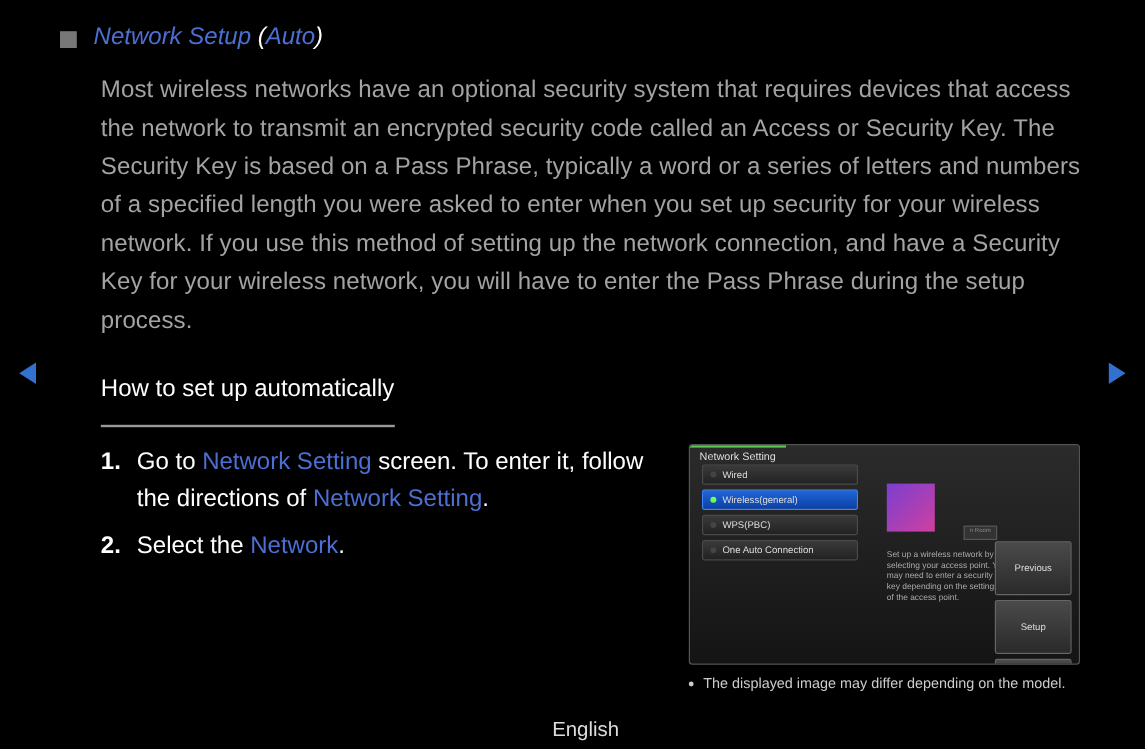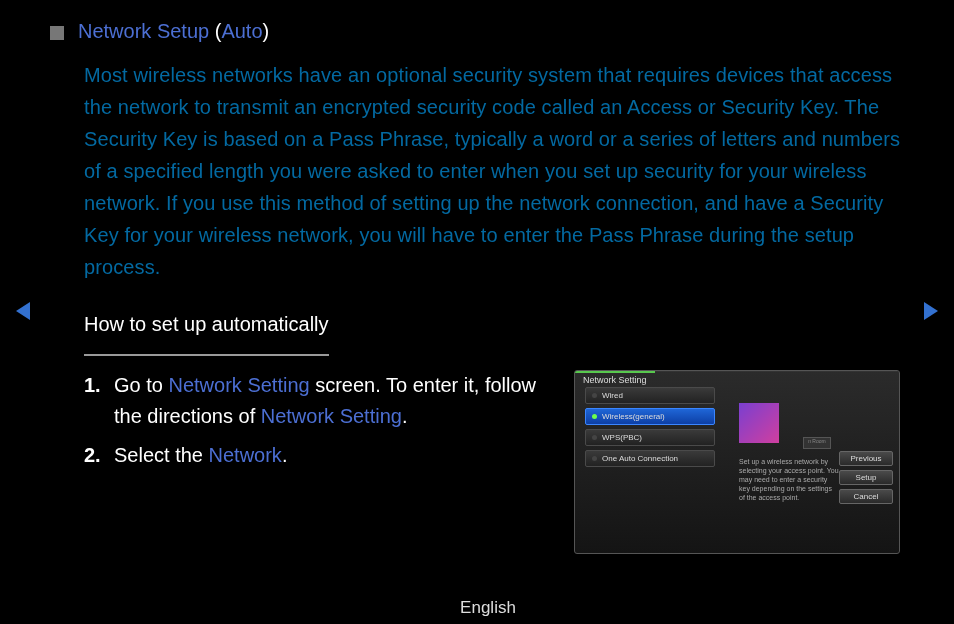--- a/index.html
+++ b/index.html
@@ -13,33 +13,34 @@
       overflow: hidden;
     }
     .content {
       padding: 20px 50px 0 50px;
     }
     .heading-row {
       display: flex;
       align-items: center;
       gap: 14px;
       margin-bottom: 16px;
+      font-style: italic;
     }
     .bullet-sq {
       width: 14px; height: 14px; background: #777; display: inline-block;
       margin-top: 3px;
     }
     .heading {
       font-size: 20px; font-weight: 500;
     }
     .accent { color: #4c6fd3; }
     .para {
       font-size: 20px;
       line-height: 1.6;
-      color: #0369a1;
+      color: #a3a3a3;
       margin-left: 34px;
       margin-bottom: 30px;
       letter-spacing: 0.1px;
     }
     .sub-heading {
       font-size: 20px;
       font-weight: 400;
       margin-left: 34px;
       display: inline-block;
       border-bottom: 2px solid #999;
@@ -173,22 +174,22 @@
       position: absolute;
       right: 6px;
       top: 80px;
       display:flex; flex-direction:column; gap:4px;
     }
     .tv-btn {
       background: linear-gradient(#4a4a4a,#2a2a2a);
       border:1px solid #666;
       border-radius:2px;
       font-size:8px;
-      padding: 2px 0;
-      width: 54px;
+      padding: 17px 0;
+      width: 64px;
       text-align:center;
     }
   </style>
 </head>
 <body>
 
 <div class="content">
   <div class="heading-row">
     <span class="bullet-sq"></span>
     <div class="heading">
@@ -246,20 +247,24 @@
             <span class="tv-router">n Room</span>
           </div>
           <div class="tv-desc">Set up a wireless network by selecting your access point. You may need to enter a security key depending on the settings of the access point.</div>
         </div>
         <div class="tv-buttons">
           <div class="tv-btn">Previous</div>
           <div class="tv-btn">Setup</div>
           <div class="tv-btn">Cancel</div>
         </div>
       </div>
+      <div class="caption">
+        <span class="dot"></span>
+        <span>The displayed image may differ depending on the model.</span>
+      </div>
     </div>
   </div>
 </div>
 
 <div class="nav-left">
   <div class="tri-left"></div>
 </div>
 <div class="nav-right">
   <div class="tri-right"></div>
 </div>

